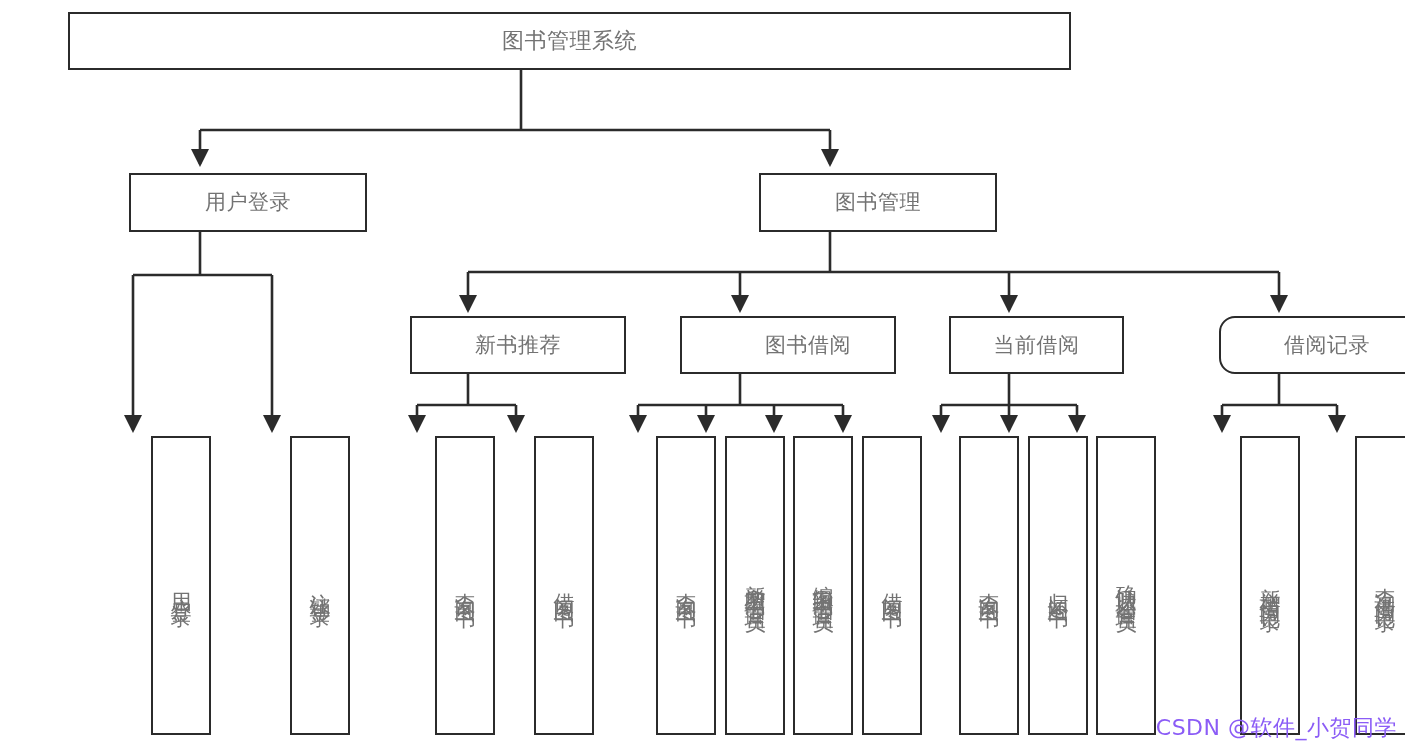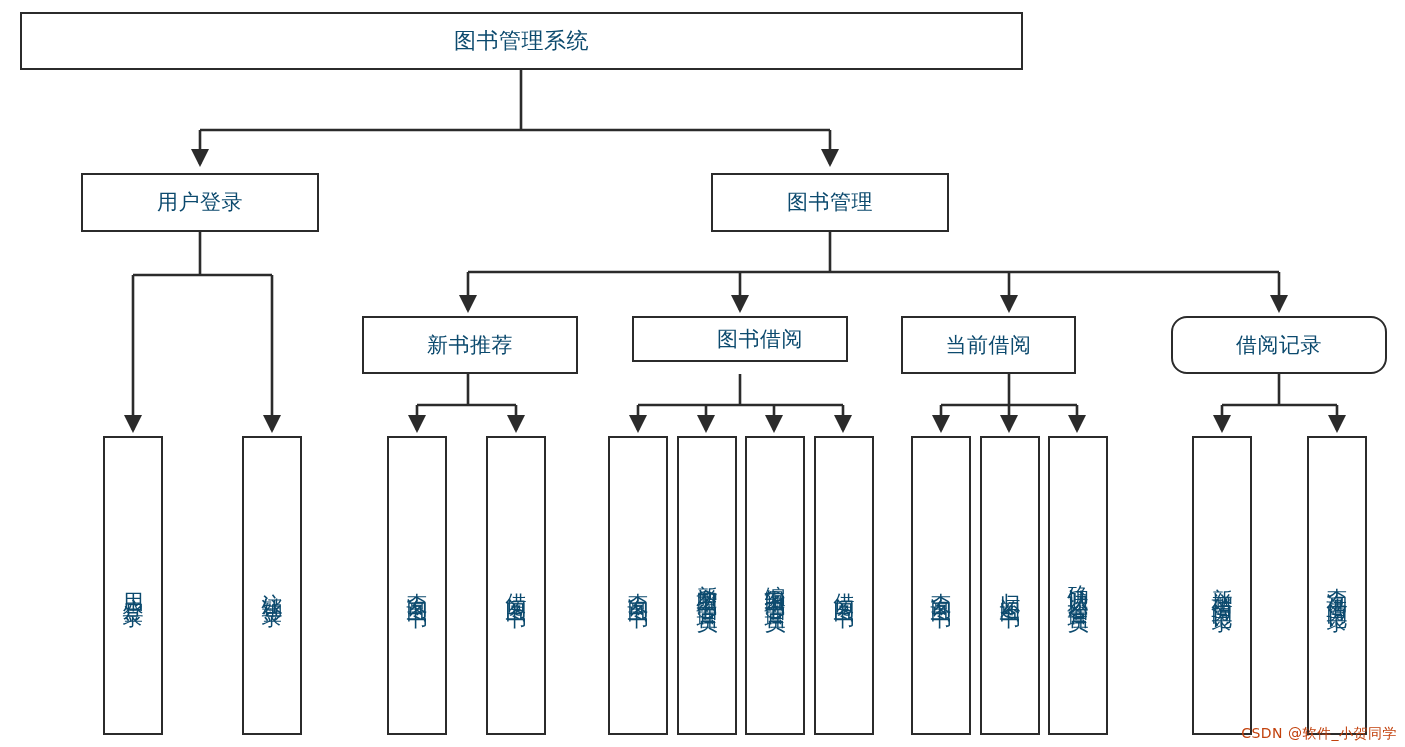--- a/index.html
+++ b/index.html
@@ -27,22 +27,23 @@
     pointer-events: none;
   }
   .node {
     position: absolute;
     box-sizing: border-box;
     background: #ffffff;
     border: 2px solid #2b2b2b;
     display: flex;
     align-items: center;
     justify-content: center;
-    color: #0c4a6e;
+    color: #737373;
     z-index: 2;
+    margin-left: 48px;
   }
   .node-label {
     display: block;
     text-align: center;
     line-height: 1.28;
     letter-spacing: 0.5px;
     white-space: nowrap;
   }
   
   .h-node .node-label {
@@ -65,22 +66,22 @@
     letter-spacing: 5px;
     white-space: nowrap;
   }
   .v-node.tall-text .node-label {
     letter-spacing: 4px;
   }
   .watermark {
     position: absolute;
     right: 8px;
     bottom: 4px;
-    font-size: 14px;
-    color: #c2410c;
+    font-size: 22px;
+    color: #8b5cf6;
     letter-spacing: 0.5px;
     z-index: 5;
     white-space: nowrap;
   }
 </style>
 </head>
 <body>
 
 <div id="canvas">
 
@@ -143,21 +144,21 @@
   </div>
 
   <div class="node h-node" style="left:711px; top:173px; width:238px; height:59px;">
     <span class="node-label">图书管理</span>
   </div>
 
   <div class="node h-node" style="left:362px; top:316px; width:216px; height:58px;">
     <span class="node-label">新书推荐</span>
   </div>
 
-  <div class="node h-node" style="left:632px; top:316px; width:216px; height:46px;padding-left:40px;">
+  <div class="node h-node" style="left:632px; top:316px; width:216px; height:58px;padding-left:40px;">
     <span class="node-label">图书借阅</span>
   </div>
 
   <div class="node h-node" style="left:901px; top:316px; width:175px; height:58px;">
     <span class="node-label">当前借阅</span>
   </div>
 
   <div class="node h-node" style="left:1171px; top:316px; width:216px; height:58px;border-radius:16px;">
     <span class="node-label">借阅记录</span>
   </div>

